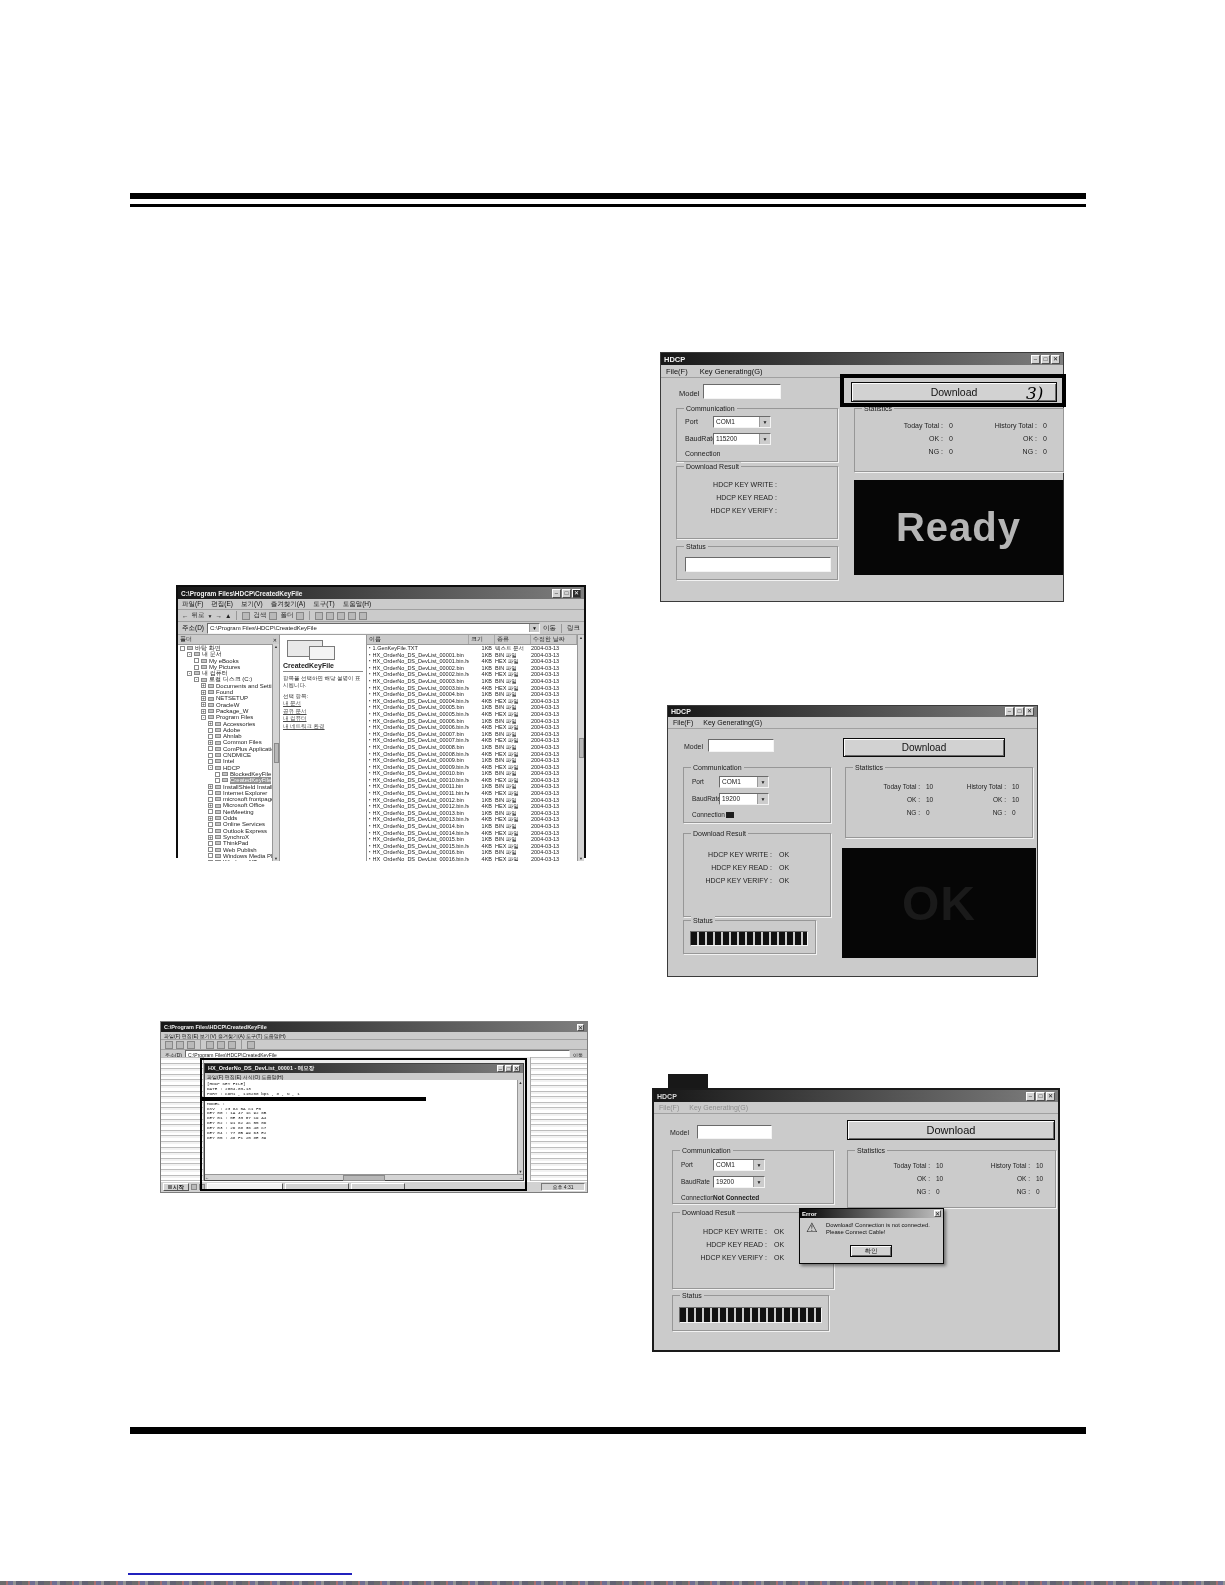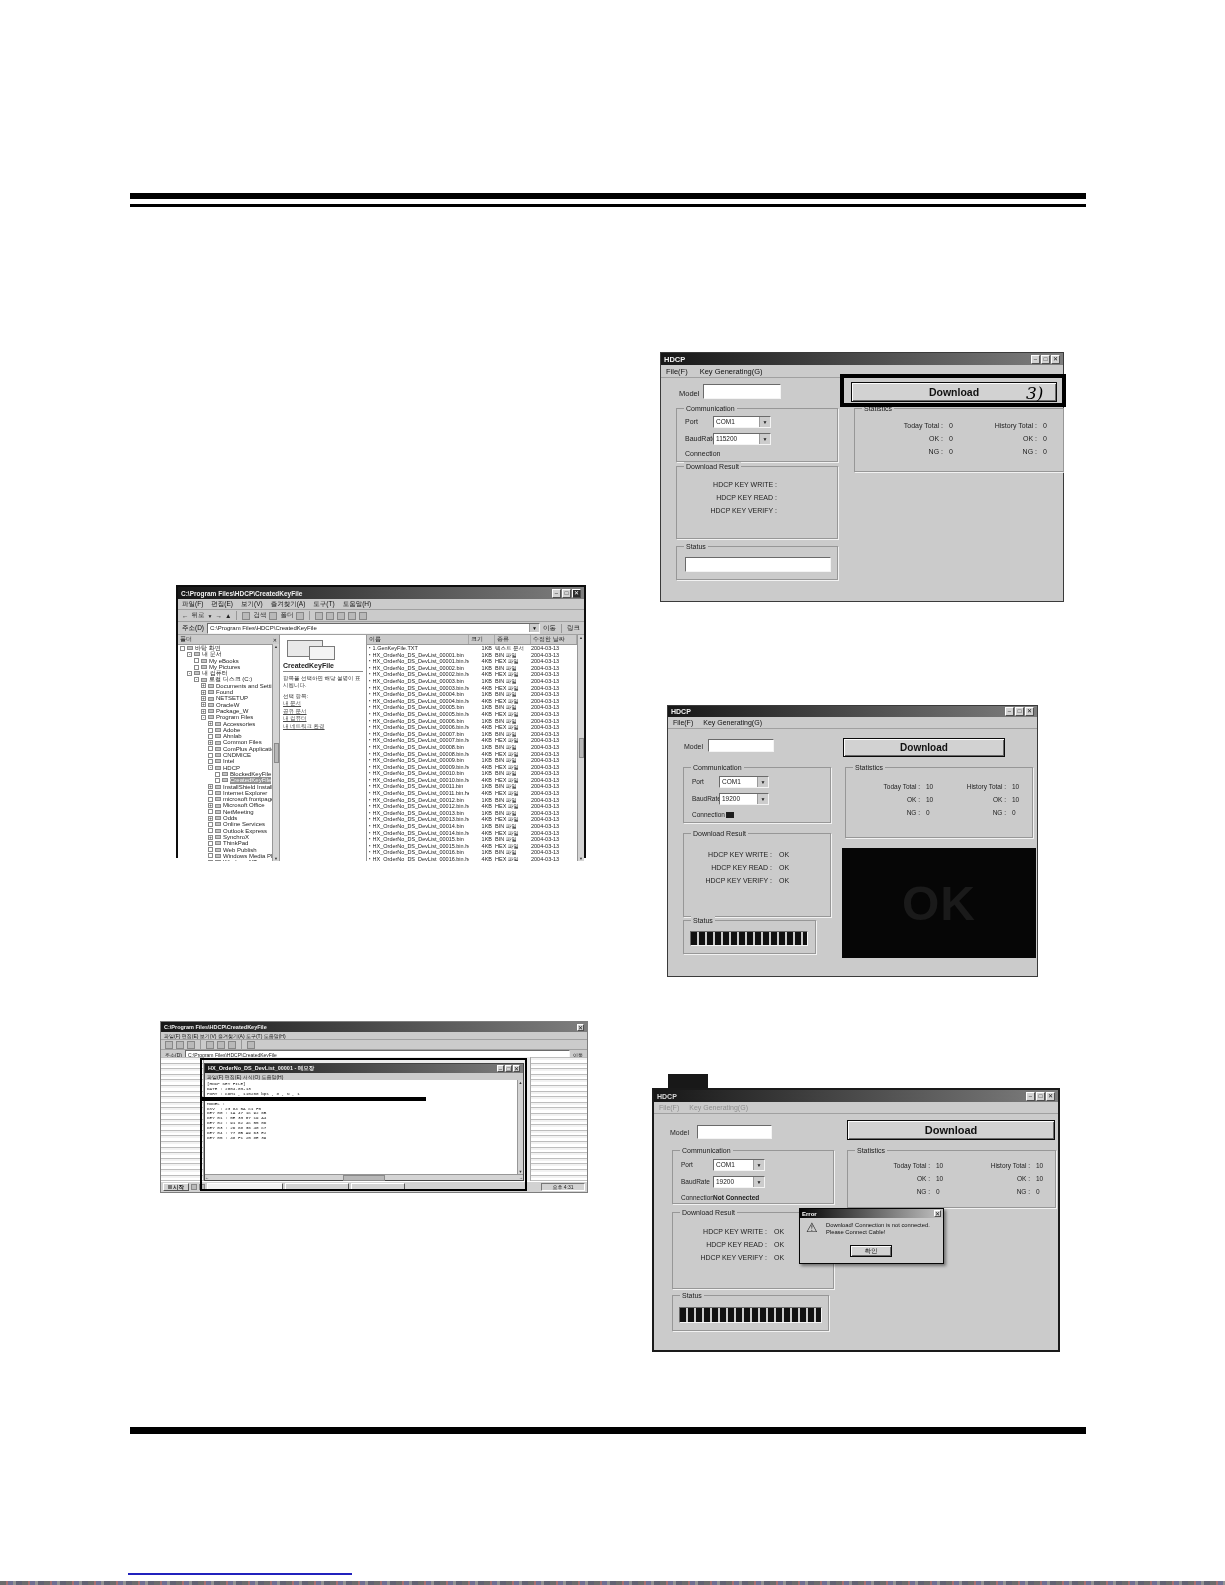--- a/index.html
+++ b/index.html
@@ -18,21 +18,21 @@
   .mbar{display:flex;align-items:center;background:#cbcbcb;border-bottom:1px solid #a0a0a0;color:#111;}
   .lab{position:absolute;color:#1d1d1d;white-space:nowrap;}
   .inp{position:absolute;background:#fff;border:1px solid;border-color:#6a6a6a #f4f4f4 #f4f4f4 #6a6a6a;box-sizing:border-box;}
   .grp{position:absolute;border:1px solid #979797;box-shadow:1px 1px 0 rgba(255,255,255,.75);box-sizing:border-box;}
   .lg{position:absolute;top:-5px;left:7px;background:#cbcbcb;padding:0 2px;font-size:7px;line-height:9px;color:#202020;white-space:nowrap;}
   .combo{position:absolute;display:flex;background:#fff;border:1px solid;border-color:#6a6a6a #f4f4f4 #f4f4f4 #6a6a6a;box-sizing:border-box;}
   .combo .cv{flex:1;font-size:6.5px;line-height:10px;padding-left:2px;color:#202020;overflow:hidden;}
   .combo .ca{width:10px;background:#cccccc;border-left:1px solid #9a9a9a;font-size:5px;line-height:10px;text-align:center;color:#202020;}
   .btn{position:absolute;box-sizing:border-box;background:#d2d2d2;border:1px solid #0a0a0a;
        box-shadow:inset 1px 1px 0 #fdfdfd,inset -1px -1px 0 #6a6a6a;
-       display:flex;align-items:center;justify-content:center;font-weight:bold;color:#111;}
+       display:flex;align-items:center;justify-content:center;font-weight:normal;color:#111;}
   .krows{position:absolute;left:0;right:0;}
   .krow{display:flex;font-size:7px;height:13px;align-items:baseline;}
   .krow .kl{width:100px;text-align:right;color:#1d1d1d;}
   .krow .kvv{padding-left:7px;color:#1d1d1d;}
   #winC .krow .kl{width:88px;}
   #winD .krow .kl{width:94px;}
   .scol{position:absolute;display:flex;flex-direction:column;font-size:7px;}
   .srow{display:flex;align-items:baseline;height:13px;}
   .srow .sl{flex:1;text-align:right;color:#1d1d1d;}
   .srow .sv{width:16px;padding-left:6px;color:#1d1d1d;}
@@ -185,20 +185,21 @@
             <span class="sl">OK :</span>
             <span class="sv">0</span>
           </div>
         <div class="srow">
             <span class="sl">NG :</span>
             <span class="sv">0</span>
           </div>
       </div>
     </div>
 
+    <div class="disp" style="left:193px;top:127px;width:209px;height:95px;font-size:40px;color:#b5b5b5">Ready</div>
   </div>
 
   <div class="ann-rect" style="left:840px;top:374px;width:226px;height:33px"></div>
   <div class="ann-num" style="left:1026px;top:383px">3)</div>
 
   <div class="win" id="winB" style="left:176px;top:585px;width:410px;height:273px;border:2px solid #0d0d0d">
     <div class="tbar" style="height:12px;font-size:6.5px">
       <span>C:\Program Files\HDCP\CreatedKeyFile</span>
       <span class="ctls">
         <span class="cbx">–</span>

